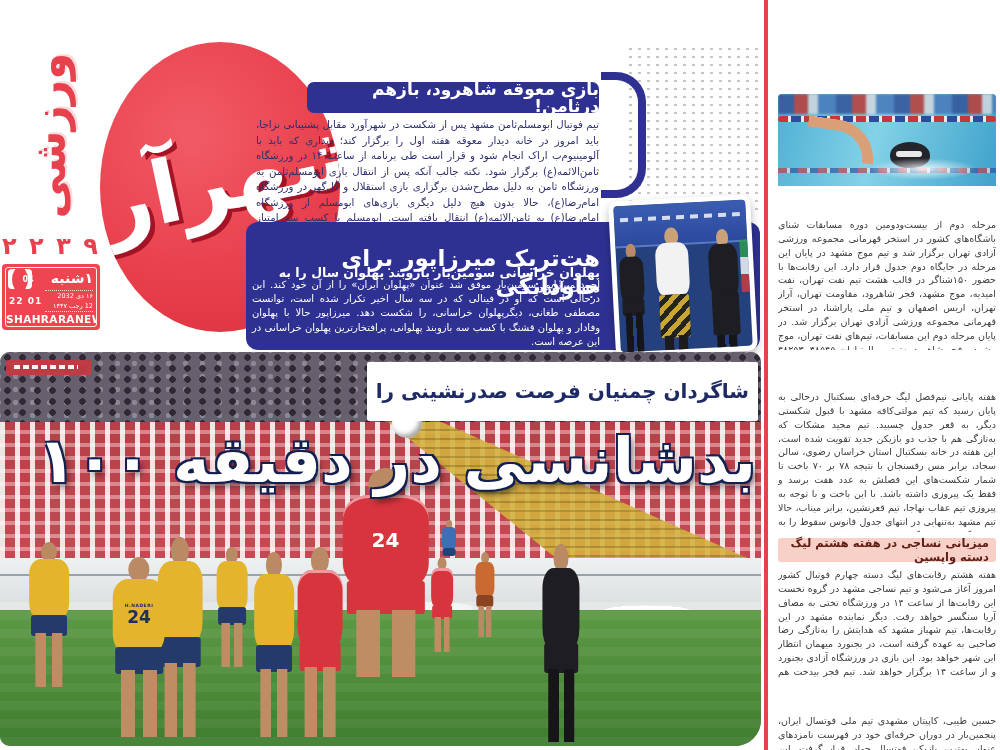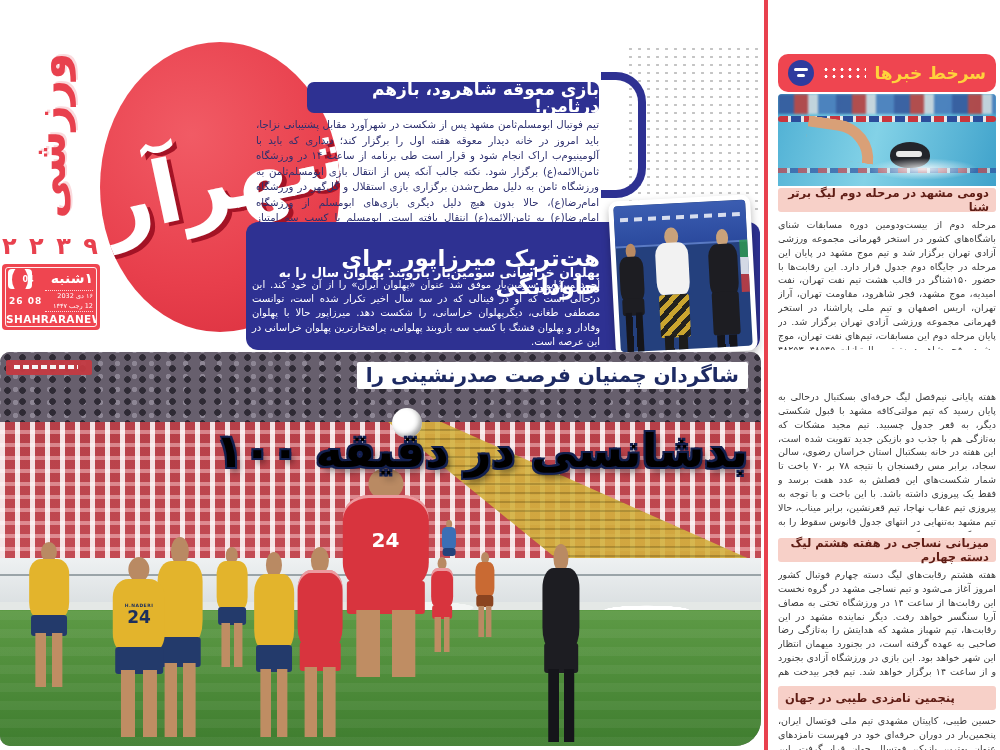--- a/index.html
+++ b/index.html
@@ -108,23 +108,23 @@
   .ph-snow{position:absolute;left:0;top:250px;width:100%;height:14px;
     background:radial-gradient(ellipse 60px 9px at 20% 50%,#fff 60%,transparent 62%),
       radial-gradient(ellipse 90px 10px at 55% 40%,#f3f5f4 60%,transparent 62%),
       radial-gradient(ellipse 70px 8px at 85% 60%,#fff 60%,transparent 62%),#e4e8e6;}
   .ph-pitch{position:absolute;left:0;top:258px;width:100%;height:136px;
     background:repeating-linear-gradient(0deg,rgba(255,255,255,.05) 0 9px,transparent 9px 18px),
       linear-gradient(#5d9a45,#3f7d2f);}
   .wm{position:absolute;left:6px;top:8px;width:86px;height:15px;background:#c43a43;border-radius:2px;opacity:.95;}
   .wm::after{content:"";position:absolute;left:8px;top:5px;width:64px;height:4px;
     background:repeating-linear-gradient(90deg,#fff 0 6px,transparent 6px 9px);}
-  .strip{position:absolute;right:13px;background:#fff;color:#1d2a63;font-weight:bold;font-size:20px;
-    line-height:1.15;padding:2px 9px;border-radius:2px;white-space:nowrap;}
-  .big-yellow{position:absolute;right:13px;top:72px;color:#000000;font-weight:bold;font-size:46px;white-space:nowrap;
+  .strip{position:absolute;right:3px;background:#fff;color:#1d2a63;font-weight:bold;font-size:20px;
+    line-height:1.15;padding:18px 9px;border-radius:2px;white-space:nowrap;}
+  .big-yellow{position:absolute;right:5px;top:72px;color:#ffffff;font-weight:bold;font-size:62px;white-space:nowrap;
     text-shadow:2px 2px 0 #13204f,-2px 2px 0 #13204f,2px -2px 0 #13204f,-2px -2px 0 #13204f,4px 5px 6px rgba(0,0,0,.45);}
   .ball{position:absolute;left:392px;top:56px;width:30px;height:30px;border-radius:50%;
     background:radial-gradient(circle at 35% 30%,#fff 55%,#cfcfcf),
       radial-gradient(circle at 60% 60%,#555 12%,transparent 14%);box-shadow:inset -3px -3px 5px rgba(0,0,0,.3);}
 
   
   .fig{position:absolute;}
   .fig>div{position:absolute;left:50%;transform:translateX(-50%);}
   .fh{width:26%;height:14%;border-radius:50%;background:#b98a63;top:0;}
   .ft{top:12%;width:64%;height:40%;border-radius:30% 30% 18% 18%/25%;display:flex;flex-direction:column;
@@ -174,21 +174,21 @@
         <span class="db-day rtl">۱شنبه</span>
         <span class="db-badge">
           <span class="db-badge-circle">04</span>
         </span>
       </div>
       <div class="db-row2">
         <div class="db-dates">
           <span>۱۶ دی 2032</span>
           <span>12 رجب ۱۴۴۷</span>
         </div>
-        <span class="db-left">26 08</span>
+        <span class="db-left">22 01</span>
       </div>
       <div class="db-site">SHAHRARANEWS.IR</div>
     </div>
   </div>
 
   <div class="abs dots"></div>
   <div class="abs bracket"></div>
   <div class="abs s1-headbox">
     <span class="rtl">بازی معوقه شاهرود، بازهم درثامن!</span>
   </div>
@@ -307,45 +307,34 @@
         <div class="fs"></div>
         <div class="fl"></div>
     </div>
 
     <div class="strip rtl" style="top:10px;">شاگردان چمنیان فرصت صدرنشینی را</div>
     <div class="big-yellow rtl">بدشانسی در دقیقه ۱۰۰</div>
   </div>
 
   <div class="abs divider"></div>
 
-  <div class="abs sb-head">
-    <span class="sb-head-title rtl">سرخط خبرها</span>
-    <span class="sb-head-dots"></span>
-    <span class="sb-badge"></span>
-  </div>
 
   <div class="abs sb-photo">
     <div class="swim-top"></div>
     <div class="swim-rope"></div>
     <div class="swim-rope2"></div>
     <div class="swim-arm"></div>
     <div class="swim-cap"></div>
     <div class="swim-splash"></div>
   </div>
 
-  <div class="abs sb-sec-title rtl" style="left:778px;top:188px;">
-    <span>دومی مشهد در مرحله دوم لیگ برتر شنا</span>
-  </div>
   <div class="abs sb-body rtl" style="left:778px;top:218px;height:132px;overflow:hidden;">مرحله دوم از بیست‌ودومین دوره مسابقات شنای باشگاه‌های کشور در استخر قهرمانی مجموعه ورزشی آزادی تهران برگزار شد و تیم موج مشهد در پایان این مرحله در جایگاه دوم جدول قرار دارد. این رقابت‌ها با حضور ۱۵۰شناگر در قالب هشت تیم نفت تهران، نفت امیدیه، موج مشهد، فجر شاهرود، مقاومت تهران، آراز تهران، اریس اصفهان و تیم ملی پاراشنا، در استخر قهرمانی مجموعه ورزشی آزادی تهران برگزار شد. در پایان مرحله دوم این مسابقات، تیم‌های نفت تهران، موج مشهد و فجر شاهرود به‌ترتیب باامتیازات ۴۸۵۴۵، ۴۸۲۵۳ و ۴۰۹۶۹ در جایگاه‌های اول تا سوم قرار گرفتند. مرحله سوم و پایانی اواخر بهمن برگزار می‌شود و رقابت قهرمانی میان تیم نفت تهران و موج مشهد خواهد بود.</div>
 
   <div class="abs sb-body rtl" style="left:778px;top:390px;height:142px;overflow:hidden;">هفته پایانی نیم‌فصل لیگ حرفه‌ای بسکتبال درحالی به پایان رسید که تیم مولتی‌کافه مشهد با قبول شکستی دیگر، به قعر جدول چسبید. تیم مجید مشکات که به‌تازگی هم با جذب دو بازیکن جدید تقویت شده است، این هفته در خانه بسکتبال استان خراسان رضوی، سالن سجاد، برابر مس رفسنجان با نتیجه ۷۸ بر ۷۰ باخت تا شمار شکست‌های این فصلش به عدد هفت برسد و فقط یک پیروزی داشته باشد. با این باخت و با توجه به پیروزی تیم عقاب نهاجا، تیم قعرنشین، برابر میناب، حالا تیم مشهد به‌تنهایی در انتهای جدول فانوس سقوط را به دست گرفته است. گفتنی است دیدارهای هفته هفتم این رقابت‌ها به سبب سرمای هوا چند هفته پیش معوق اعلام شد و همه تیم‌ها یک بازی تا نیم‌فصل رسمی مسابقات در پیش دارند.</div>
 
   <div class="abs sb-sec-title rtl" style="left:778px;top:538px;">
-    <span>میزبانی نساجی در هفته هشتم لیگ دسته چهارم</span>
+    <span>میزبانی نساجی در هفته هشتم لیگ دسته واپسین</span>
   </div>
   <div class="abs sb-body rtl" style="left:778px;top:568px;height:112px;overflow:hidden;">هفته هشتم رقابت‌های لیگ دسته چهارم فوتبال کشور امروز آغاز می‌شود و تیم نساجی مشهد در گروه نخست این رقابت‌ها از ساعت ۱۴ در ورزشگاه تختی به مصاف آریا سنگسر خواهد رفت. دیگر نماینده مشهد در این رقابت‌ها، تیم شهباز مشهد که هدایتش را به‌تازگی رضا صاحبی به عهده گرفته است، در بجنورد میهمان انتظار این شهر خواهد بود. این بازی در ورزشگاه آزادی بجنورد و از ساعت ۱۴ برگزار خواهد شد. تیم فجر بیدخت هم پس از جدایی مرتضی برگی‌زر، امروز در ورزشگاه اصلی شهر گناباد رودرروی برانیک گلستان قرار خواهد گرفت.</div>
 
-  <div class="abs sb-sec-title rtl" style="left:778px;top:686px;">
-    <span>پنجمین نامزدی طیبی در جهان</span>
-  </div>
   <div class="abs sb-body rtl" style="left:778px;top:714px;height:36px;overflow:hidden;">حسین طیبی، کاپیتان مشهدی تیم ملی فوتسال ایران، پنجمین‌بار در دوران حرفه‌ای خود در فهرست نامزدهای عنوان بهترین بازیکن فوتسال جهان قرار گرفت. این انتخاب از سوی سایت معتبر «فوتسال پلنت»</div>
 
 </div>
 
 </body></html>

